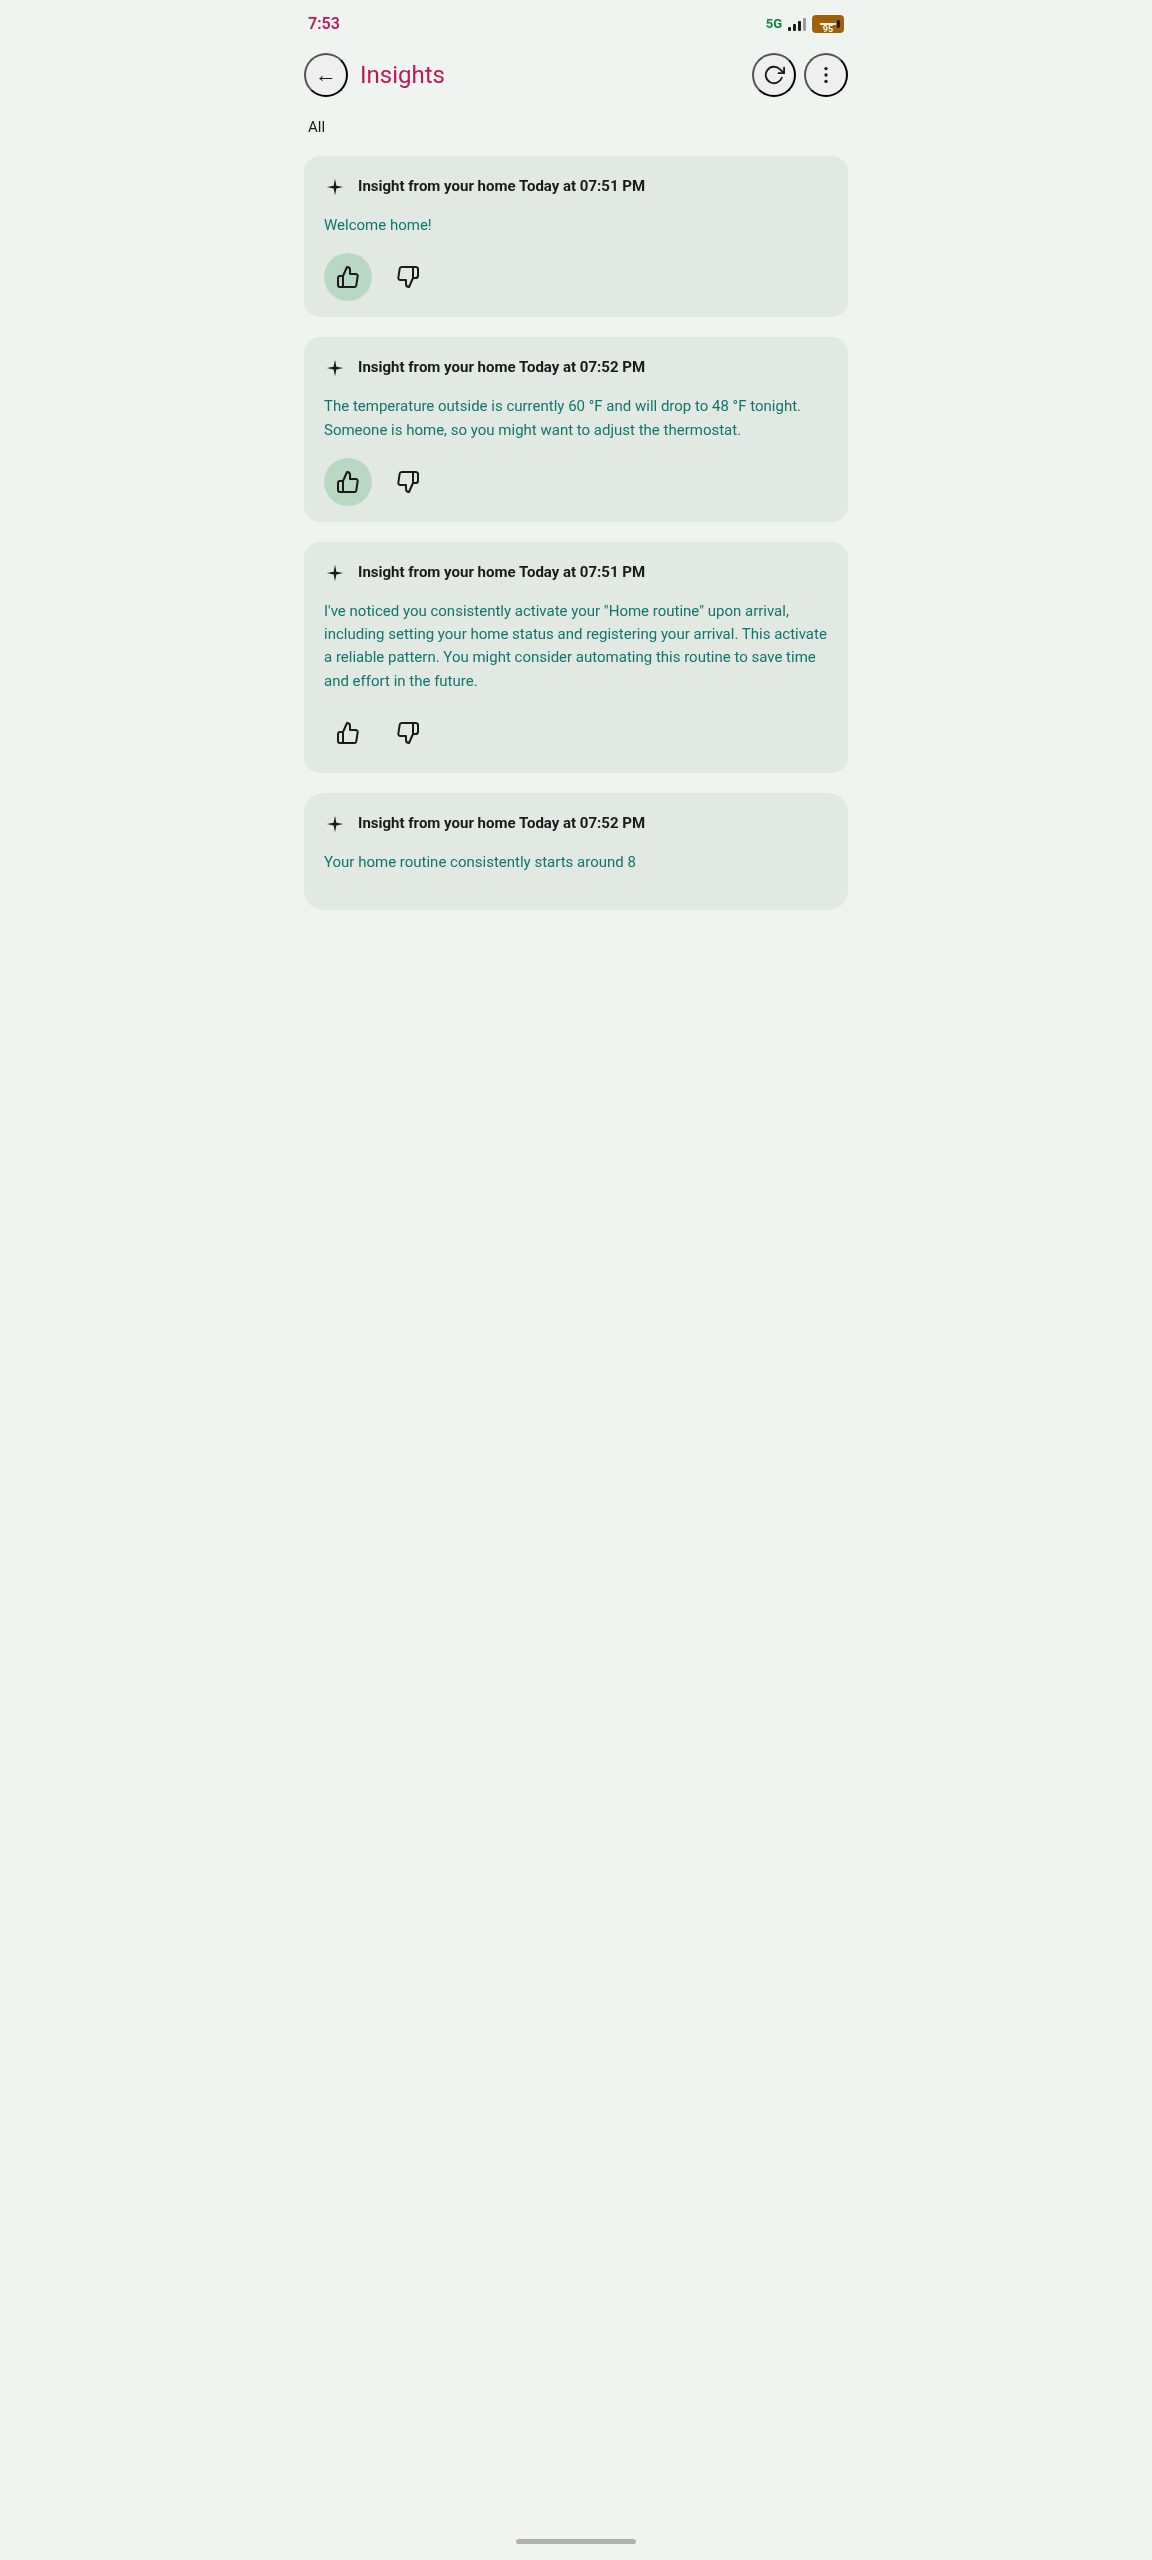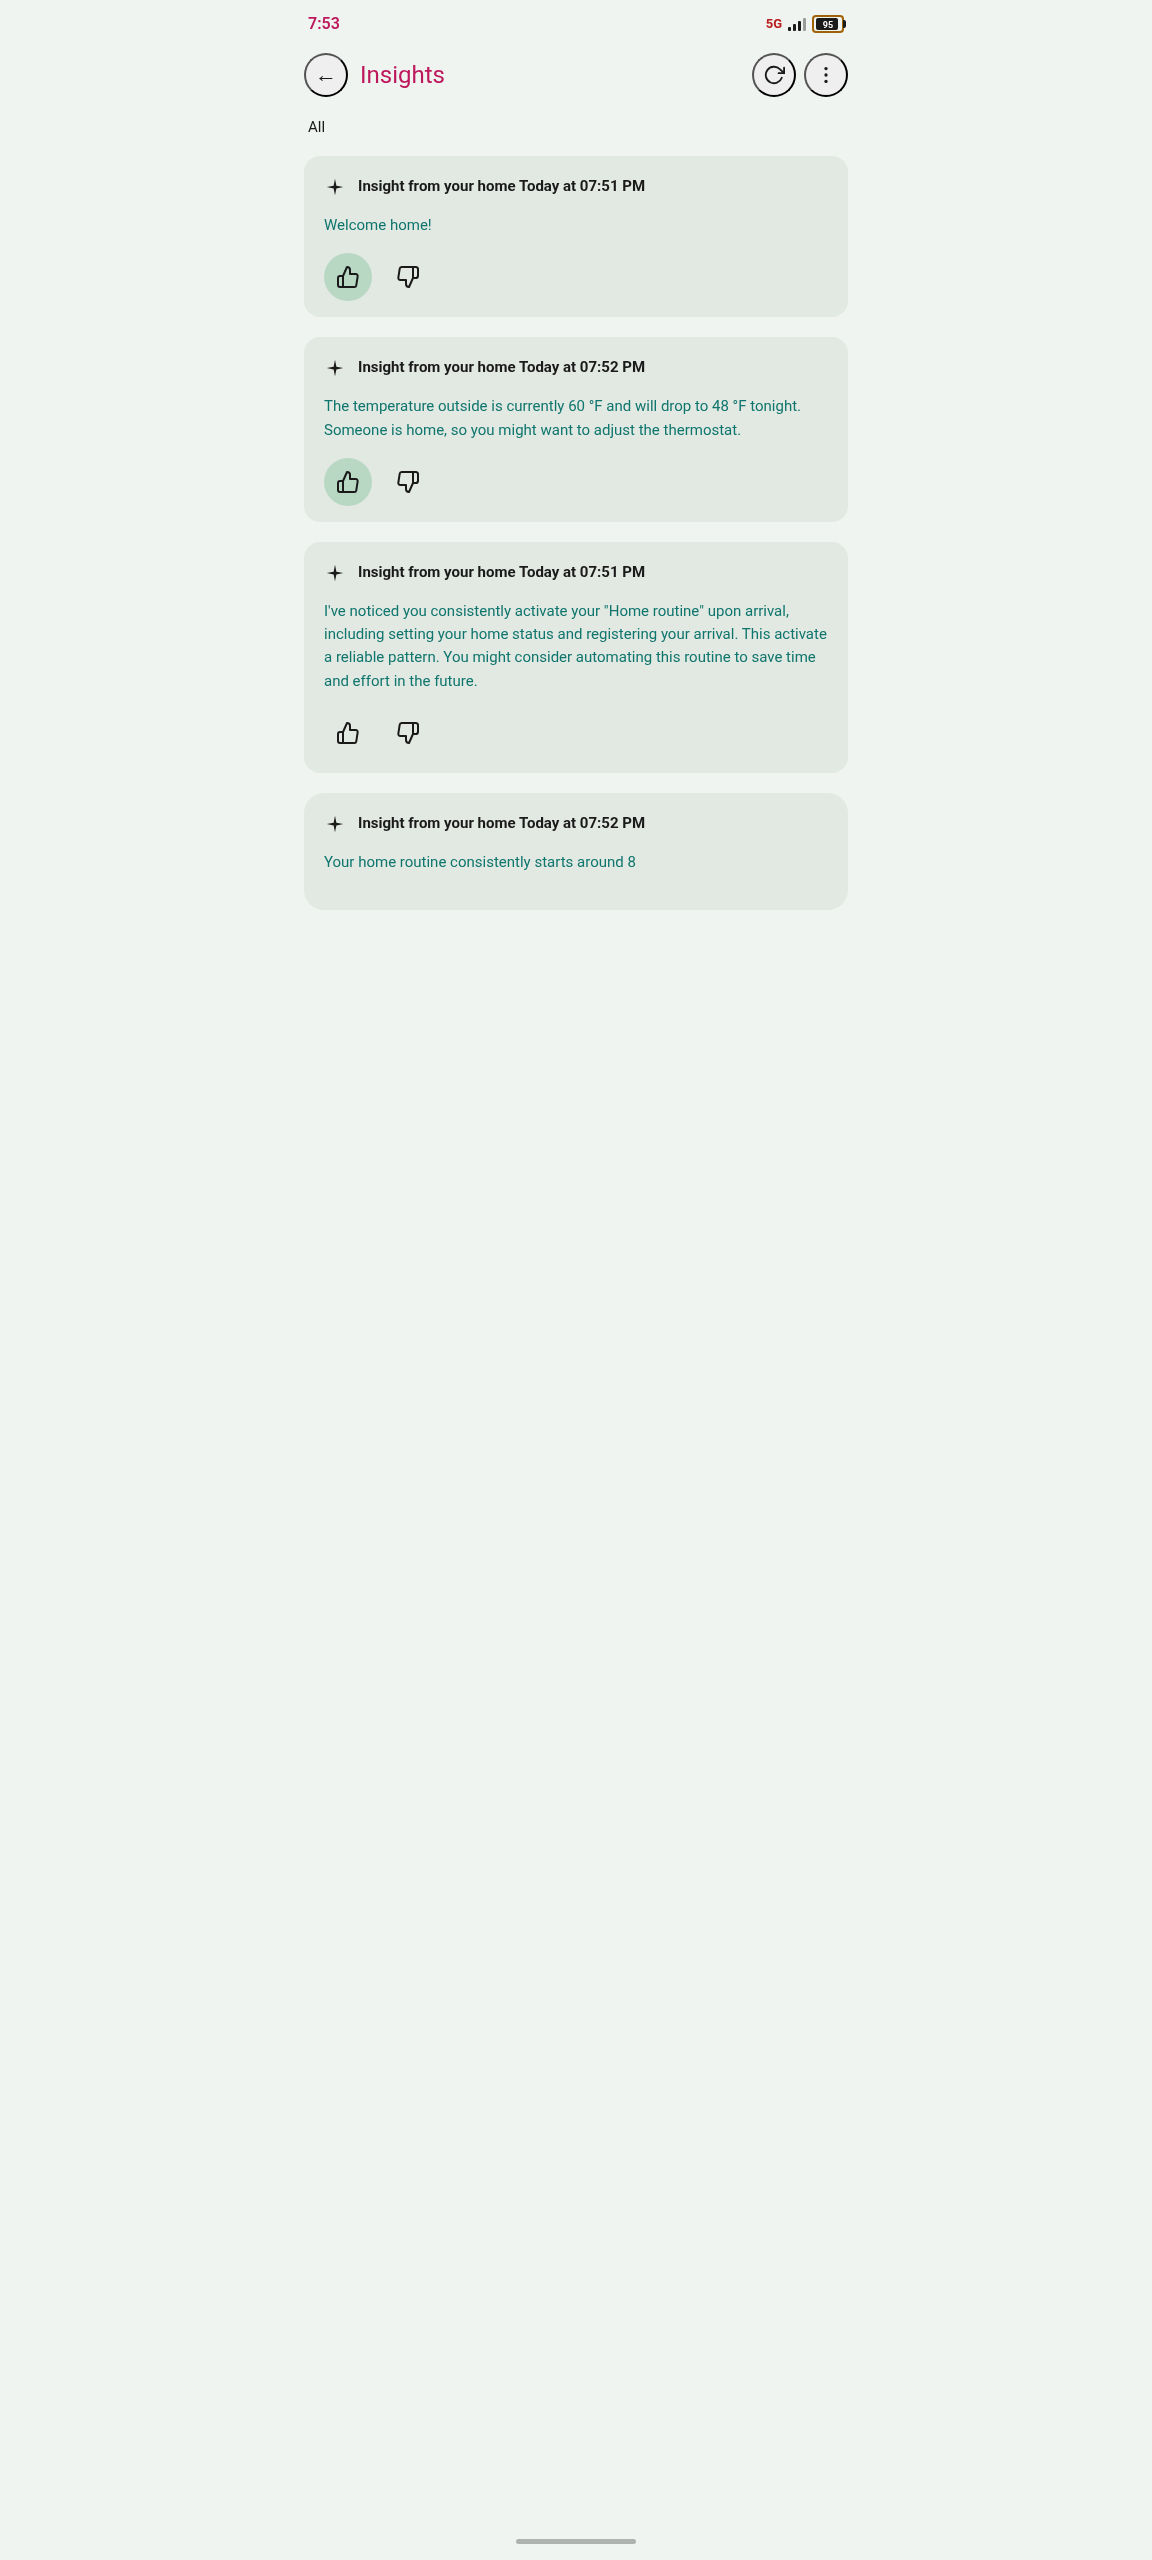--- a/index.html
+++ b/index.html
@@ -36,40 +36,40 @@
 
     .status-icons {
       display: flex;
       align-items: center;
       gap: 6px;
     }
 
     .status-5g {
       font-size: 13px;
       font-weight: 700;
-      color: #b91c1c;
+      color: #15803d;
     }
 
     .signal-bars {
       display: flex;
       align-items: flex-end;
       gap: 2px;
       height: 14px;
     }
 
     .signal-bar {
       width: 3px;
       background-color: #1a1a1a;
       border-radius: 1px;
     }
 
     .battery-icon {
       display: flex;
-      align-items: flex-end;
-      border: 2px solid #a16207;
+      align-items: flex-start;
+      border: 8px solid #a16207;
       border-radius: 4px;
       padding: 1px 2px;
       height: 18px;
       width: 32px;
       position: relative;
     }
 
     .battery-fill {
       background-color: #1a1a1a;
       height: 100%;

